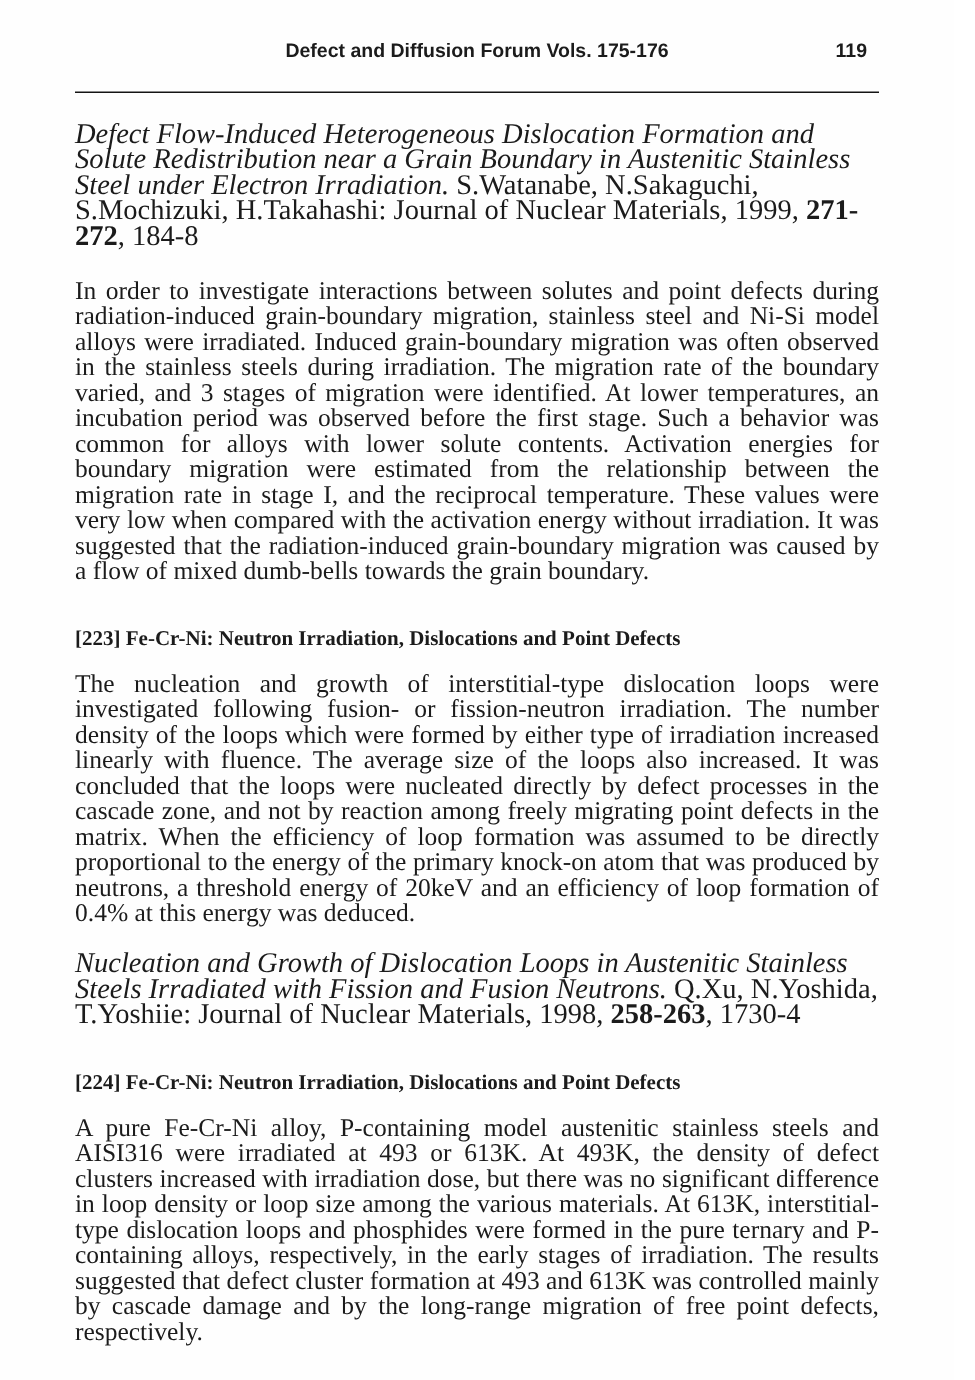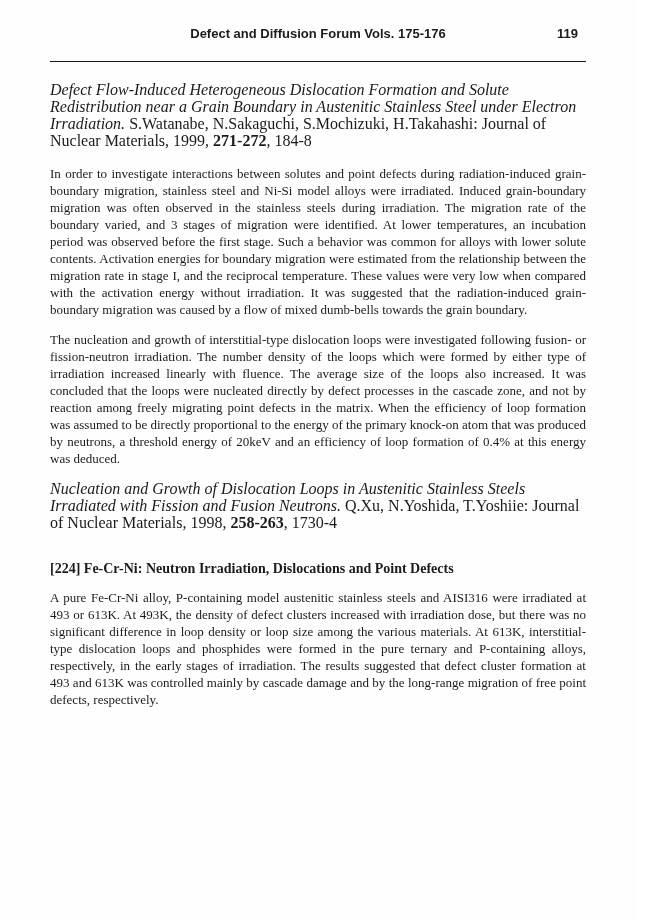--- a/index.html
+++ b/index.html
@@ -34,41 +34,41 @@
     position: absolute;
     right: 8px;
     top: 0;
   }
   .header-rule {
     border: none;
     border-top: 1.6px solid #141414;
     margin: 19px 0 0 0;
   }
   .citation {
-    font-size: 16px;
+    font-size: 19px;
     line-height: 17px;
     text-align: left;
   }
   .citation.top-citation {
     margin-top: 19px;
   }
   .citation .cit-title {
     font-style: italic;
   }
   .citation .cit-volume {
     font-weight: bold;
   }
   .section-heading {
     font-size: 14px;
     font-weight: bold;
     margin-top: 29px;
     line-height: 17px;
   }
   .abstract {
-    font-size: 13px;
+    font-size: 17px;
     line-height: 17px;
     text-align: justify;
     margin-top: 12px;
   }
   .section .citation {
     margin-top: 4px;
   }
 </style>
 </head>
 <body>
@@ -82,20 +82,21 @@
 
   <hr class="header-rule">
 
   <p class="citation top-citation"><span class="cit-title">Defect Flow-Induced Heterogeneous Dislocation Formation and Solute Redistribution near a Grain Boundary in Austenitic Stainless Steel under Electron Irradiation.</span><span class="cit-authors"> S.Watanabe, N.Sakaguchi, S.Mochizuki, H.Takahashi: Journal of Nuclear Materials, 1999, </span><span class="cit-volume">271-272</span><span class="cit-pages">, 184-8</span></p>
 
   <div class="section">
     <p class="abstract">In order to investigate interactions between solutes and point defects during radiation-induced grain-boundary migration, stainless steel and Ni-Si model alloys were irradiated. Induced grain-boundary migration was often observed in the stainless steels during irradiation. The migration rate of the boundary varied, and 3 stages of migration were identified. At lower temperatures, an incubation period was observed before the first stage. Such a behavior was common for alloys with lower solute contents. Activation energies for boundary migration were estimated from the relationship between the migration rate in stage I, and the reciprocal temperature. These values were very low when compared with the activation energy without irradiation. It was suggested that the radiation-induced grain-boundary migration was caused by a flow of mixed dumb-bells towards the grain boundary.</p>
   </div>
 
   <div class="section">
+    <div class="section-heading">[223] Fe-Cr-Ni: Neutron Irradiation, Dislocations and Point Defects</div>
     <p class="abstract">The nucleation and growth of interstitial-type dislocation loops were investigated following fusion- or fission-neutron irradiation. The number density of the loops which were formed by either type of irradiation increased linearly with fluence. The average size of the loops also increased. It was concluded that the loops were nucleated directly by defect processes in the cascade zone, and not by reaction among freely migrating point defects in the matrix. When the efficiency of loop formation was assumed to be directly proportional to the energy of the primary knock-on atom that was produced by neutrons, a threshold energy of 20keV and an efficiency of loop formation of 0.4% at this energy was deduced.</p>
     <p class="citation"><span class="cit-title">Nucleation and Growth of Dislocation Loops in Austenitic Stainless Steels Irradiated with Fission and Fusion Neutrons.</span><span class="cit-authors"> Q.Xu, N.Yoshida, T.Yoshiie: Journal of Nuclear Materials, 1998, </span><span class="cit-volume">258-263</span><span class="cit-pages">, 1730-4</span></p>
   </div>
 
   <div class="section">
     <div class="section-heading">[224] Fe-Cr-Ni: Neutron Irradiation, Dislocations and Point Defects</div>
     <p class="abstract">A pure Fe-Cr-Ni alloy, P-containing model austenitic stainless steels and AISI316 were irradiated at 493 or 613K. At 493K, the density of defect clusters increased with irradiation dose, but there was no significant difference in loop density or loop size among the various materials. At 613K, interstitial-type dislocation loops and phosphides were formed in the pure ternary and P-containing alloys, respectively, in the early stages of irradiation. The results suggested that defect cluster formation at 493 and 613K was controlled mainly by cascade damage and by the long-range migration of free point defects, respectively.</p>
   </div>
 
 </div>

